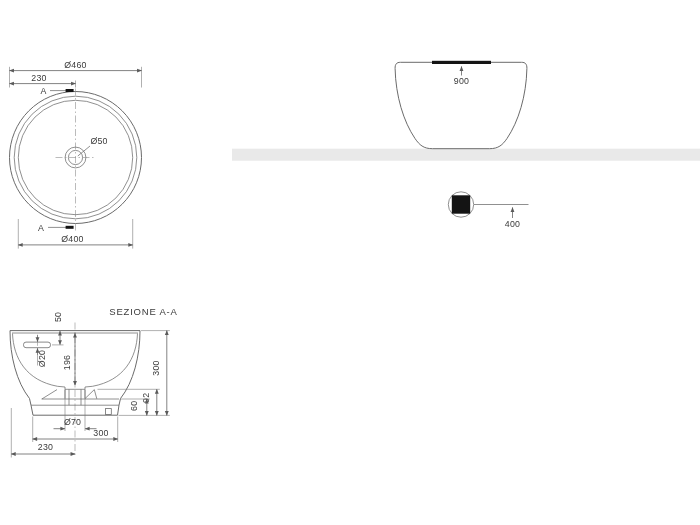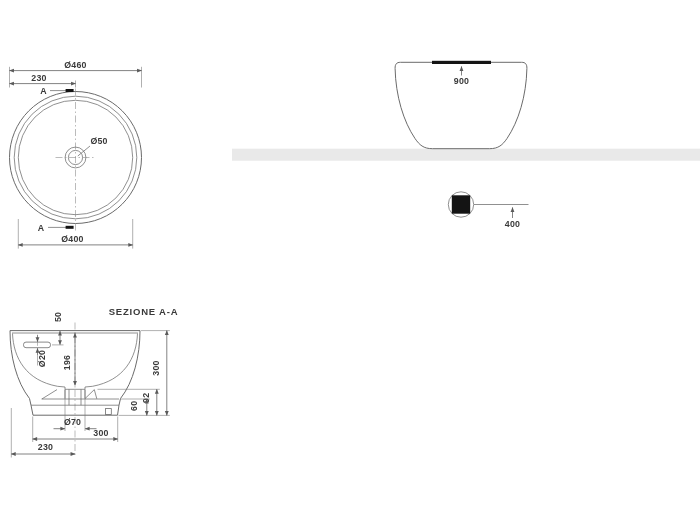--- a/index.html
+++ b/index.html
@@ -1,21 +1,21 @@
 <!DOCTYPE html>
 <html style="--line: #6b6b6b; --dim: #5a5a5a; --text: #3a3a3a; --solid: #141414; --band: #e9e9e9; --bg: #ffffff;"><head>
 <meta charset="utf-8">
 <style>
   :root{
     --line:#6b6b6b; --dim:#5a5a5a; --text:#3a3a3a;
     --solid:#141414; --band:#e9e9e9; --bg:#ffffff;
   }
   html,body{margin:0;padding:0;background:var(--bg);}
   .canvas{position:relative;width:700px;height:525px;background:var(--bg);overflow:hidden;
-          font-family:"Liberation Sans", sans-serif;font-weight:bold;}
+          font-family:"Liberation Sans", sans-serif;}
   svg{display:block}
   .ln{stroke:var(--line);fill:none;stroke-width:1;}
   .ln2{stroke:var(--line);fill:none;stroke-width:.75;}
   .dim{stroke:var(--dim);fill:none;stroke-width:.75;}
   .ext{stroke:#7a7a7a;fill:none;stroke-width:.6;}
   .cl{stroke:#8d8d8d;fill:none;stroke-width:.6;stroke-dasharray:7 2.5 1.5 2.5;}
   .t{fill:var(--text);font-size:8.8px;letter-spacing:.2px;}
   .tt{fill:var(--text);font-size:9.5px;letter-spacing:.8px;}
   .mid{text-anchor:middle;}
   .solid{fill:var(--solid);stroke:none;}

